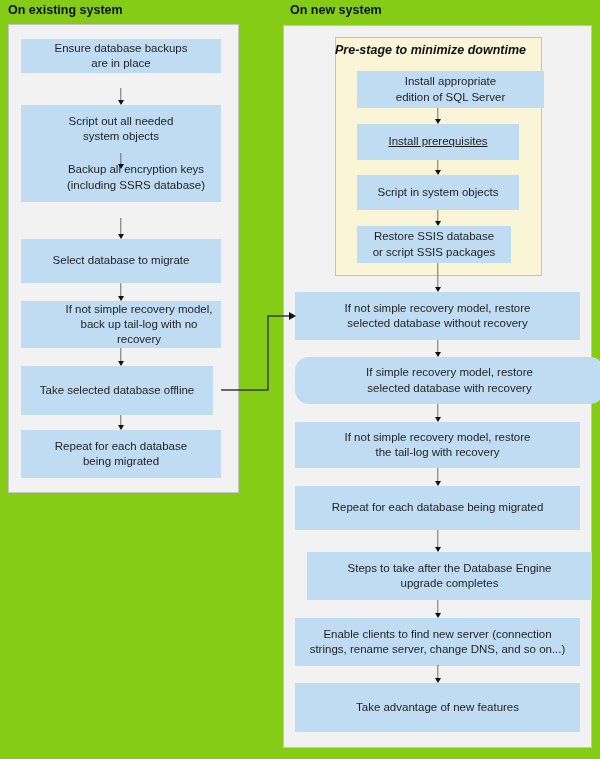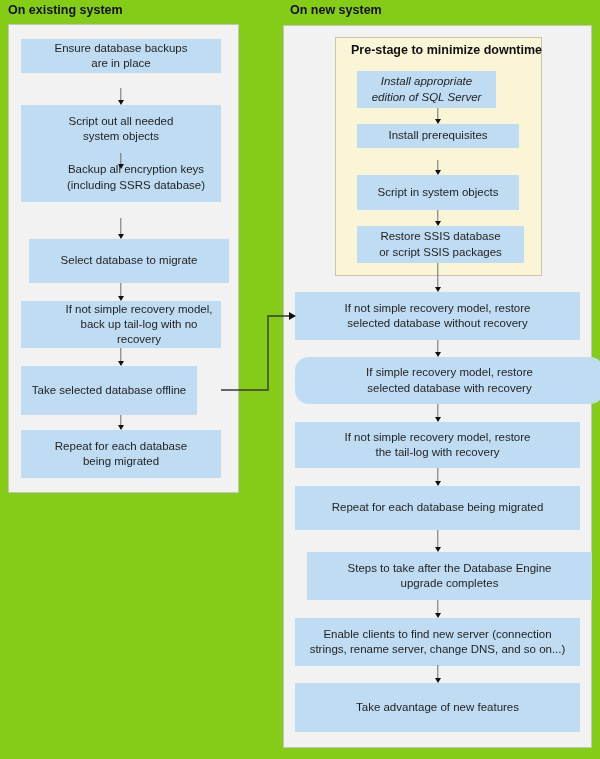--- a/index.html
+++ b/index.html
@@ -25,23 +25,24 @@
     box-sizing: border-box;
   }
   .prestage {
     position: absolute;
     background: #fbf5d8;
     border: 1px solid #c9c4ab;
     box-sizing: border-box;
   }
   .prestage-title {
     position: absolute;
-    text-align: right;
+    text-align: left;
     font-size: 12.5px;
     font-weight: 700;
+    font-style: italic;
     color: #111111;
   }
   .step {
     position: absolute;
     background: #bfdcf3;
     display: flex;
     align-items: center;
     justify-content: center;
     text-align: center;
     font-size: 11.5px;
@@ -92,39 +93,39 @@
 
   <div class="prestage" style="left:335px; top:37px; width:207px; height:239px;"></div>
   <div class="prestage-title" style="left:335px; top:43px; width:207px;">Pre-stage to minimize downtime</div>
 
   <div class="step" style="left:21px; top:39px;  width:200px; height:34px;">Ensure database backups
 are in place</div>
   <div class="step" style="left:21px; top:105px; width:200px; height:48px;">Script out all needed
 system objects</div>
   <div class="step" style="left:21px; top:153px; width:200px; height:49px;padding-left:34px;">Backup all encryption keys
 (including SSRS database)</div>
-  <div class="step" style="left:21px; top:239px; width:200px; height:44px;margin-left:8px;">Select database to migrate</div>
+  <div class="step" style="left:21px; top:239px; width:200px; height:44px;">Select database to migrate</div>
   <div class="step" style="left:21px; top:301px; width:200px; height:47px;padding-left:40px;">If not simple recovery model,
 back up tail-log with no recovery</div>
-  <div class="step" style="left:21px; top:366px; width:176px; height:49px;">Take selected database offline</div>
+  <div class="step" style="left:21px; top:366px; width:192px; height:49px;">Take selected database offline</div>
   <div class="step" style="left:21px; top:430px; width:200px; height:48px;">Repeat for each database
 being migrated</div>
 
   <div class="v-arrow" style="left:121px; top:88px;  height:17px;"></div>
   <div class="v-arrow" style="left:121px; top:153px; height:16px;"></div>
   <div class="v-arrow" style="left:121px; top:218px; height:21px;"></div>
   <div class="v-arrow" style="left:121px; top:283px; height:18px;"></div>
   <div class="v-arrow" style="left:121px; top:348px; height:18px;"></div>
   <div class="v-arrow" style="left:121px; top:415px; height:15px;"></div>
 
-  <div class="step" style="left:357px; top:71px;  width:139px; height:37px;font-style:italic;">Install appropriate
+  <div class="step" style="left:357px; top:71px;  width:187px; height:37px;">Install appropriate
 edition of SQL Server</div>
-  <div class="step" style="left:357px; top:124px; width:162px; height:24px;">Install prerequisites</div>
+  <div class="step" style="left:357px; top:124px; width:162px; height:36px;text-decoration:underline;">Install prerequisites</div>
   <div class="step" style="left:357px; top:175px; width:162px; height:35px;">Script in system objects</div>
-  <div class="step" style="left:357px; top:226px; width:167px; height:37px;">Restore SSIS database
+  <div class="step" style="left:357px; top:226px; width:154px; height:37px;">Restore SSIS database
 or script SSIS packages</div>
 
   <div class="v-arrow" style="left:438px; top:108px; height:16px;"></div>
   <div class="v-arrow" style="left:438px; top:160px; height:15px;"></div>
   <div class="v-arrow" style="left:438px; top:210px; height:16px;"></div>
   <div class="v-arrow" style="left:438px; top:263px; height:29px;"></div>
 
   <div class="step" style="left:295px; top:292px; width:285px; height:48px;">If not simple recovery model, restore
 selected database without recovery</div>
   <div class="step" style="left:295px; top:357px; width:309px; height:47px;border-radius:14px;">If simple recovery model, restore

